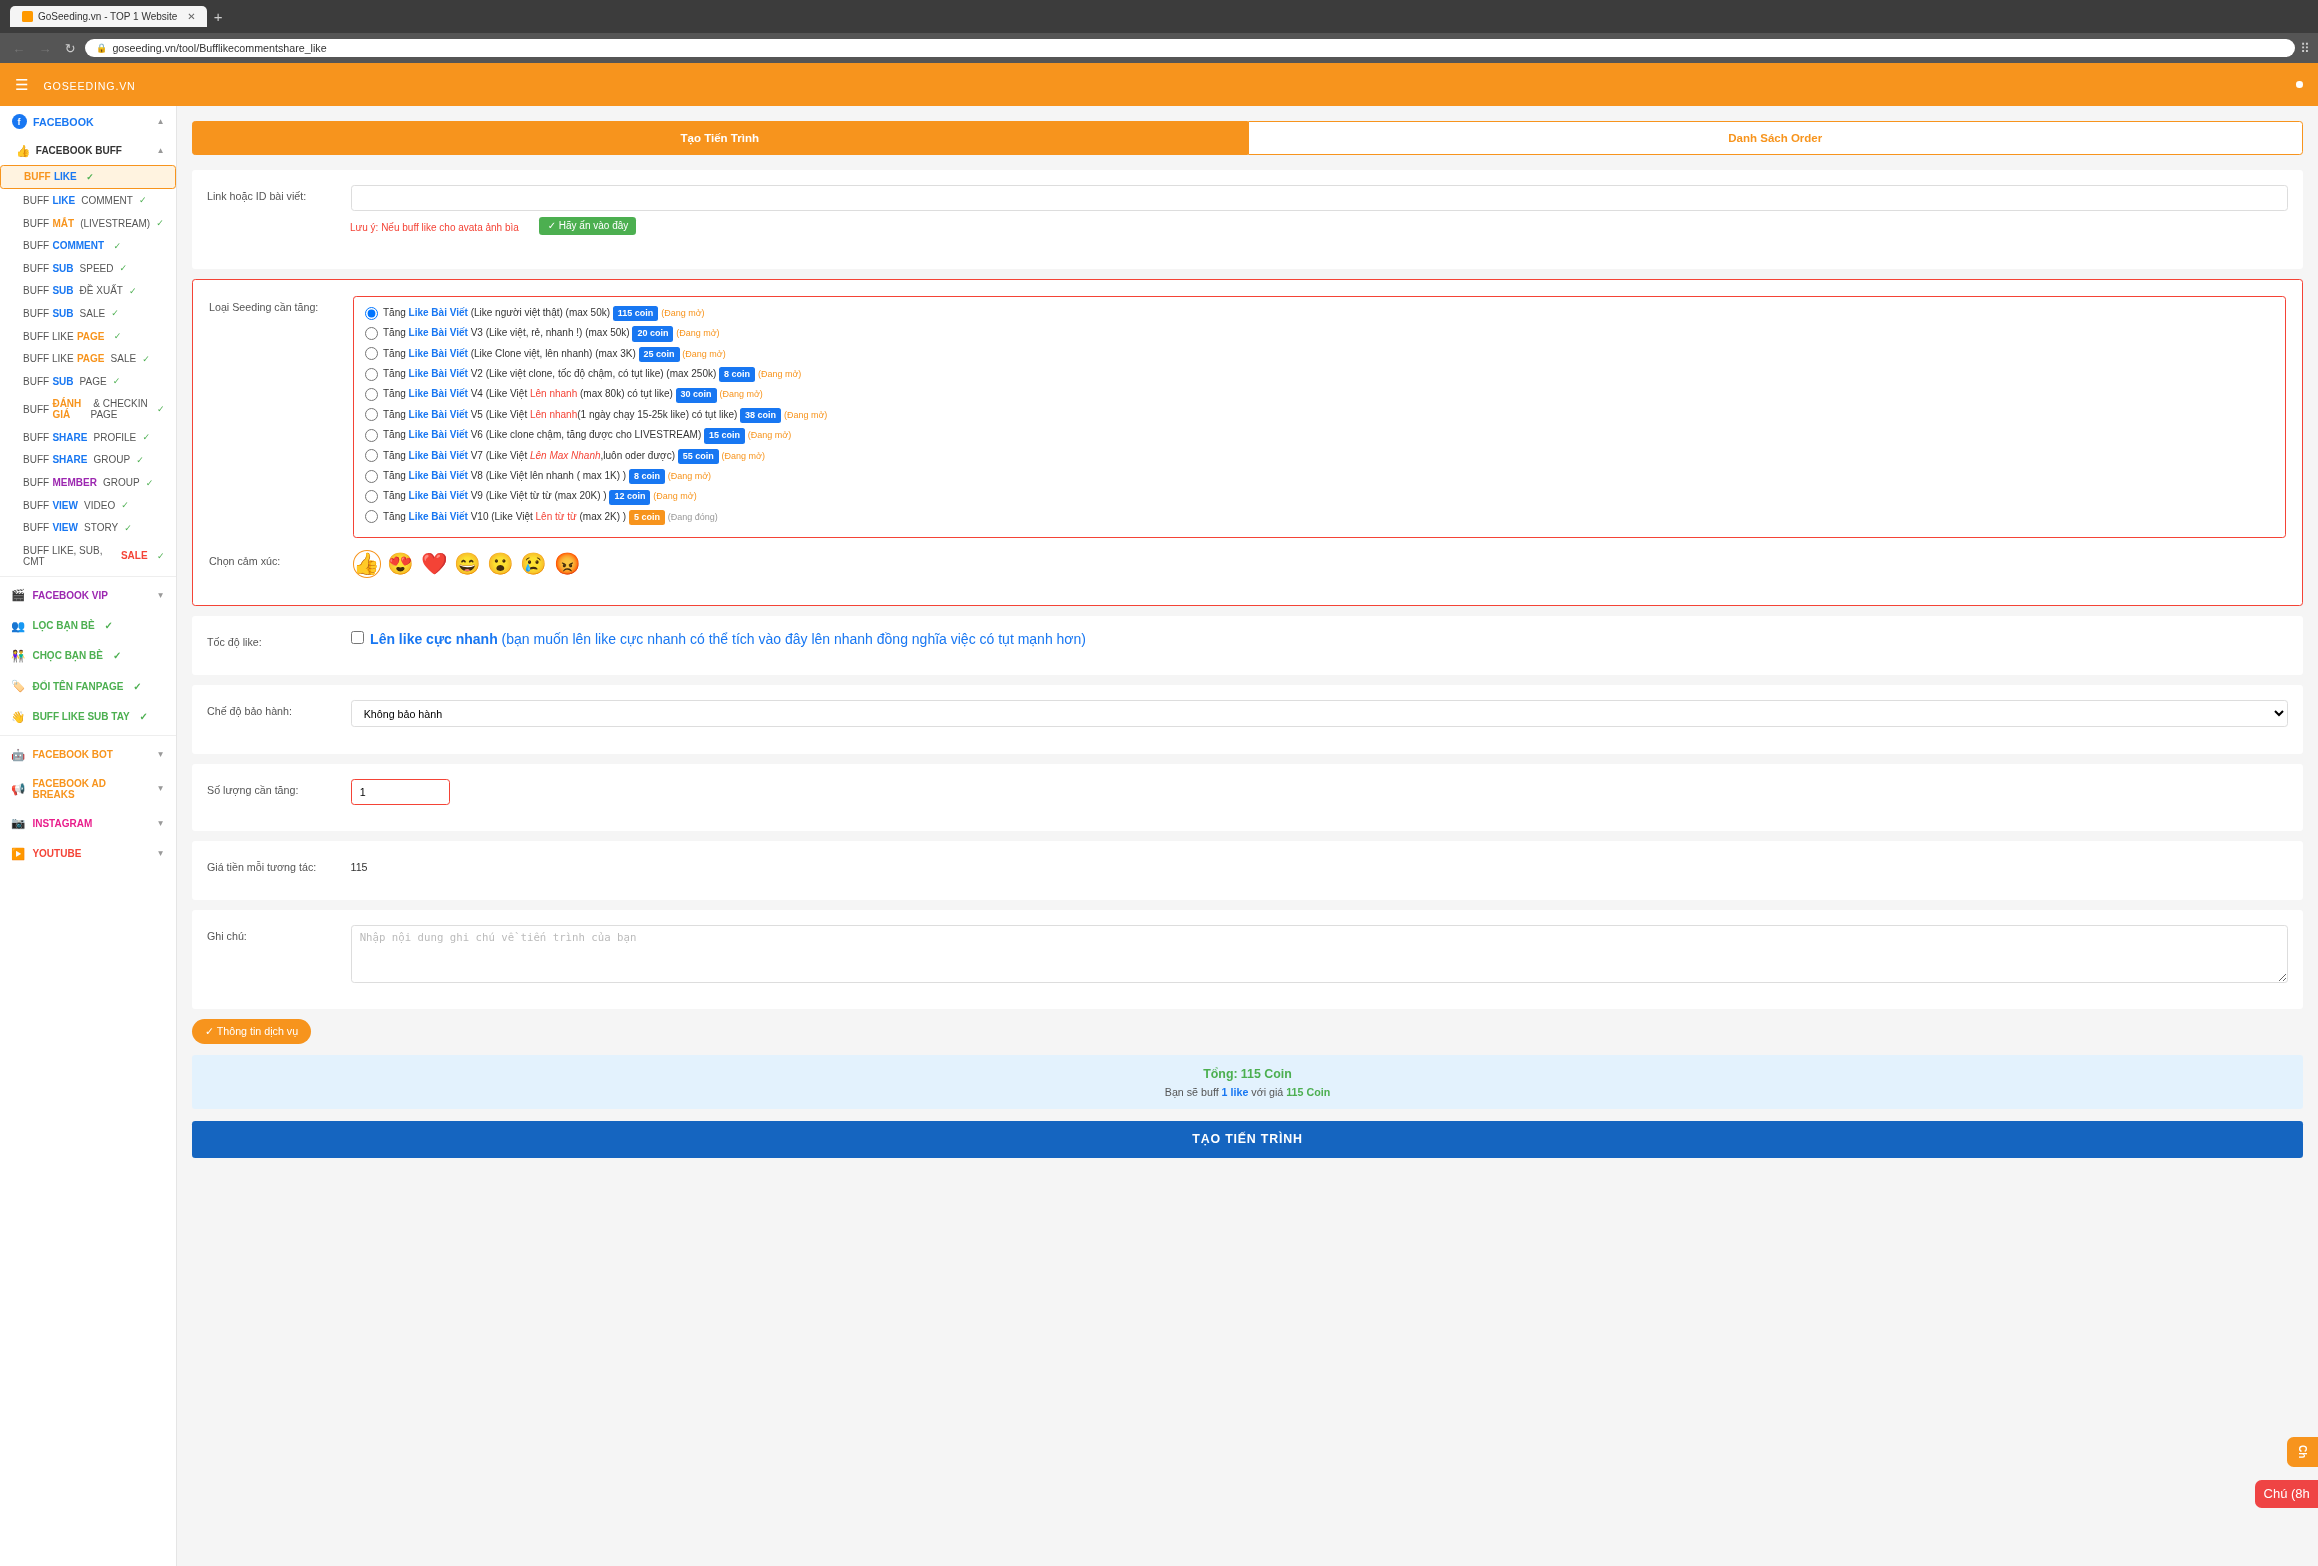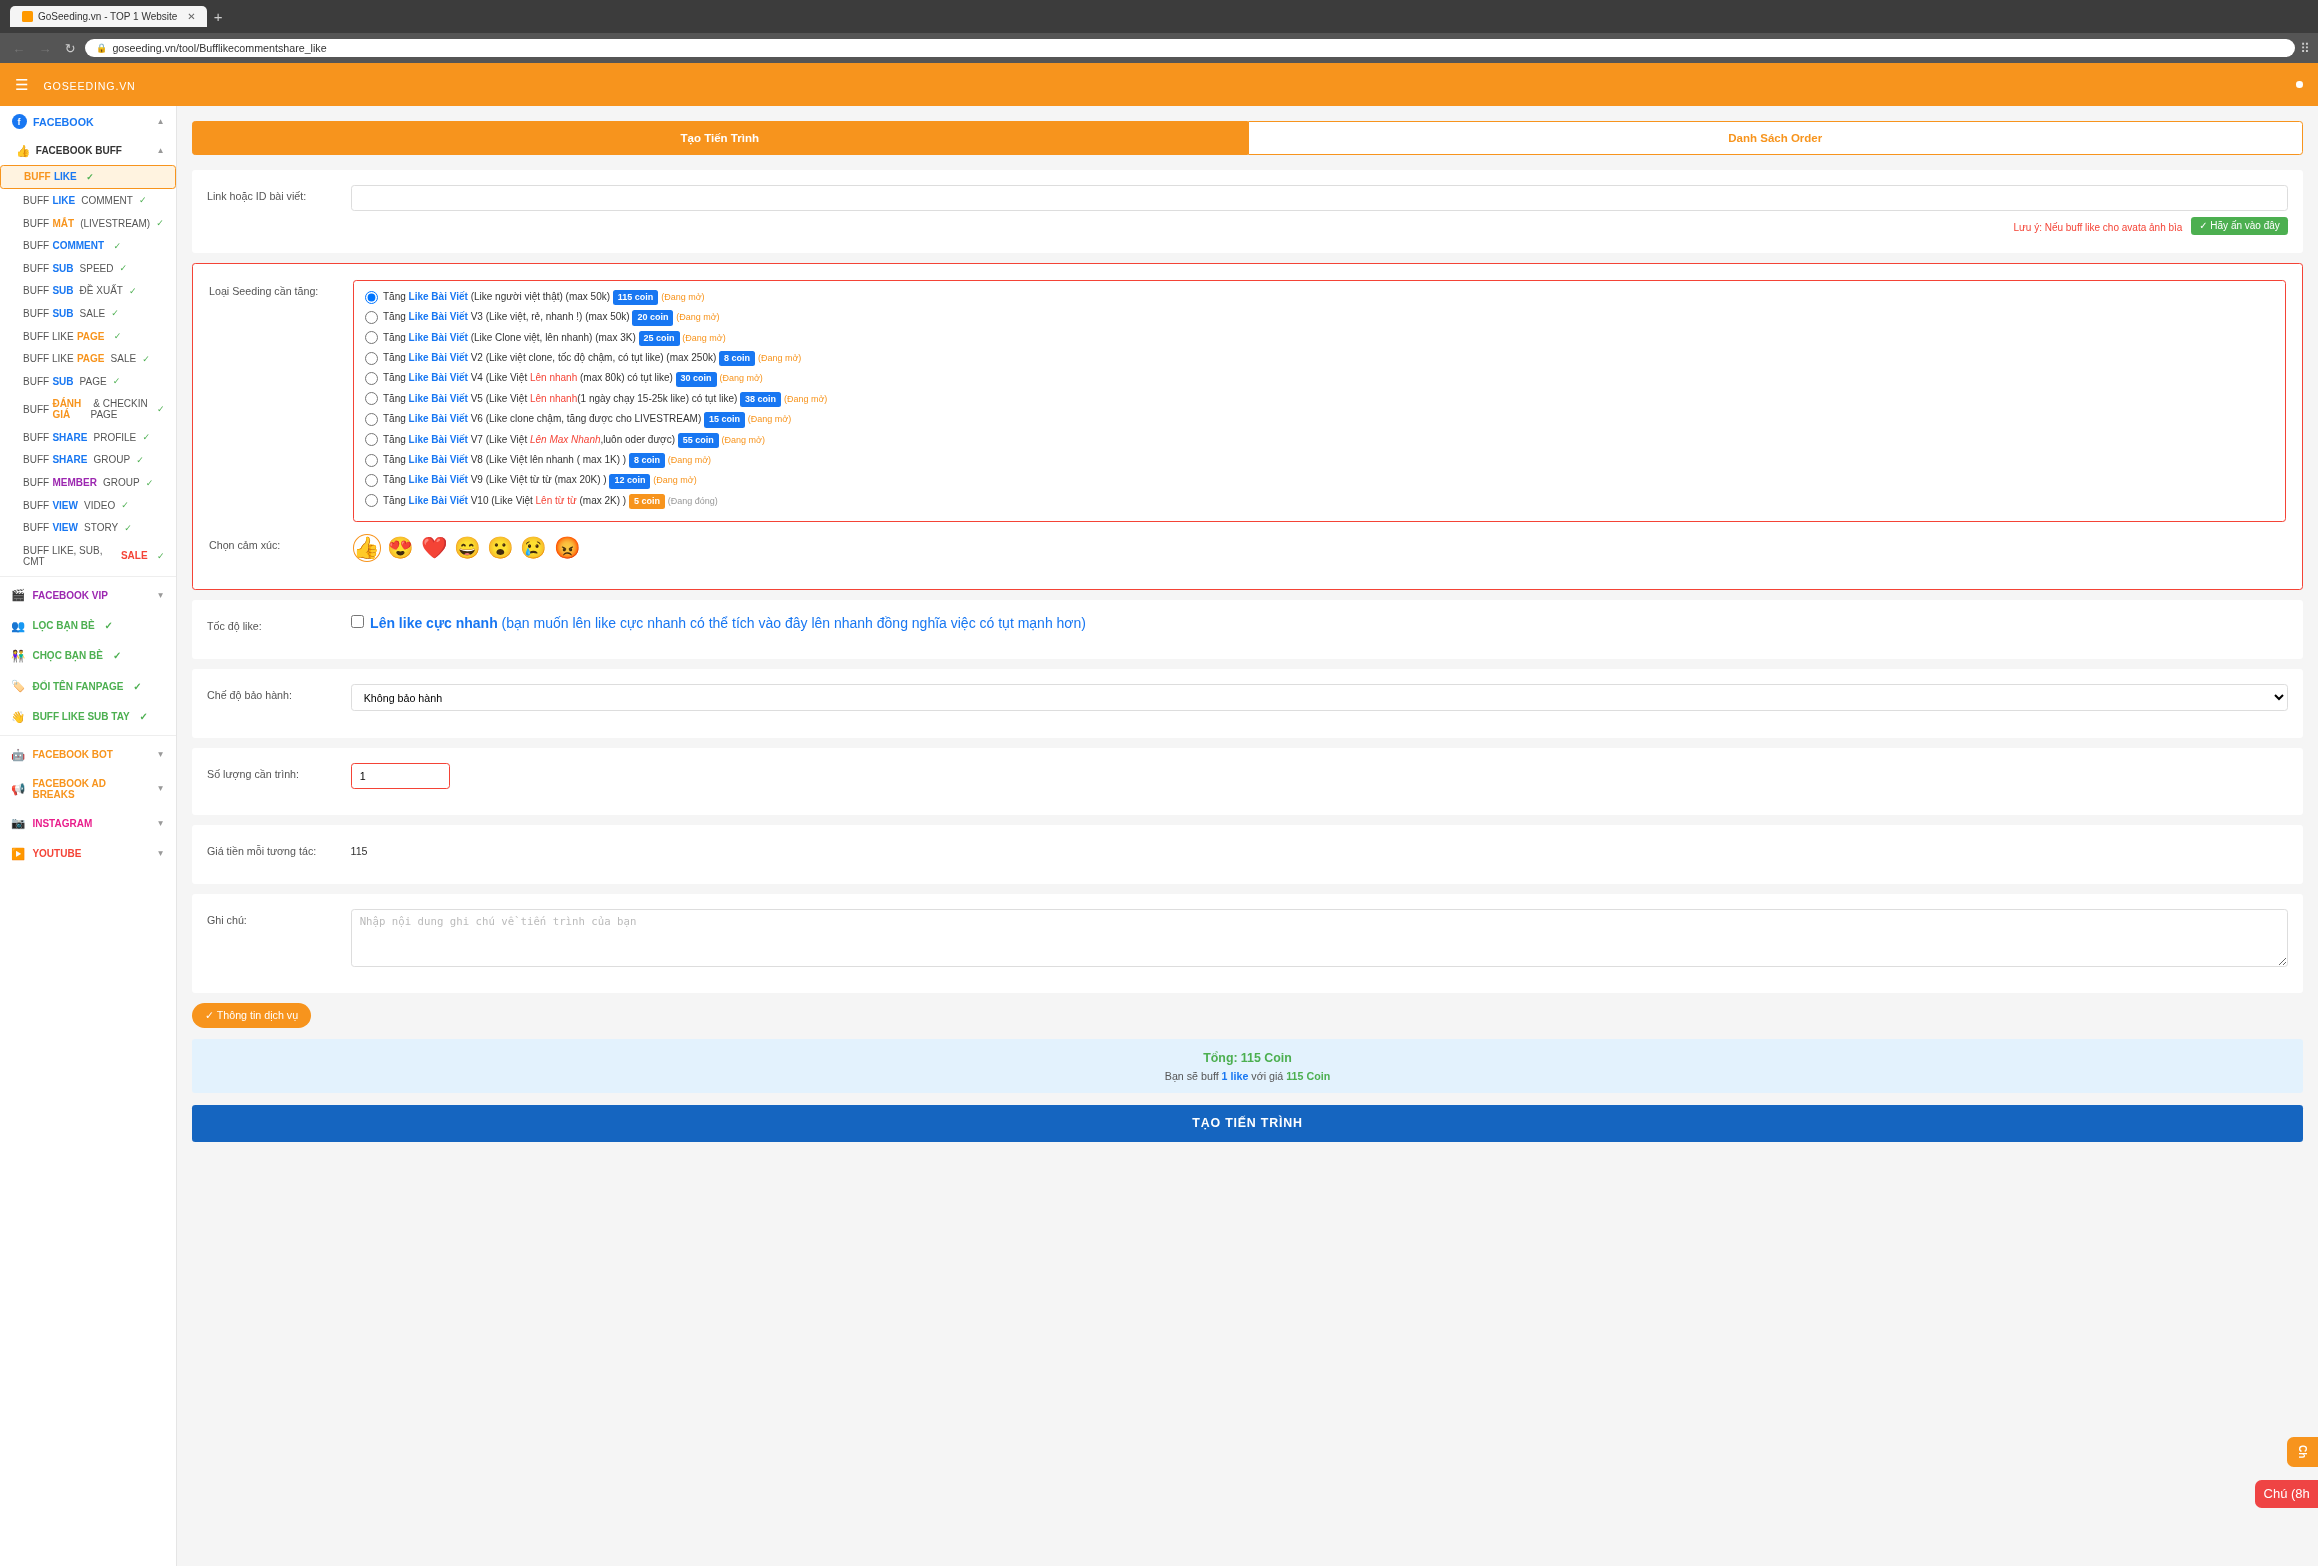--- a/index.html
+++ b/index.html
@@ -536,21 +536,21 @@
       <button class="tab-btn">Tạo Tiến Trình</button>
       <button class="tab-btn secondary">Danh Sách Order</button>
     </div>
 
     
     <div class="form-section">
       <div class="form-row">
         <div class="form-label">Link hoặc ID bài viết:</div>
         <input class="form-control" type="text" style="flex: 1 1 0%;">
       </div>
-      <div style="padding-left:143px; display:flex; align-items:center; gap:2px; margin-top:-5px; margin-bottom:3px;justify-content:flex-end;">
+      <div style="padding-left:143px; display:flex; align-items:center; gap:14px; margin-top:-5px; margin-bottom:19px;">
         <span class="note-text">Lưu ý: Nếu buff like cho avata ảnh bìa</span>
         <button class="note-btn">✓ Hãy ấn vào đây</button>
       </div>
     </div>
 
     
     <div class="form-section" style="border: 1.2px solid #f44336; padding: 16px;">
 
       <div class="form-row">
         <div class="form-label">Loại Seeding cần tăng:</div>
@@ -637,21 +637,21 @@
         <div class="form-label">Chế độ bảo hành:</div>
         <select class="form-control">
           <option>Không bảo hành</option>
         </select>
       </div>
     </div>
 
     
     <div class="form-section">
       <div class="form-row">
-        <div class="form-label">Số lượng cần trình:</div>
+        <div class="form-label">Số lượng cần tăng:</div>
         <input type="number" class="qty-input" value="1" style="">
       </div>
     </div>
 
     
     <div class="form-section">
       <div class="form-row">
         <div class="form-label">Giá tiền mỗi tương tác:</div>
         <span style="padding-top:5px;">115</span>
       </div>

